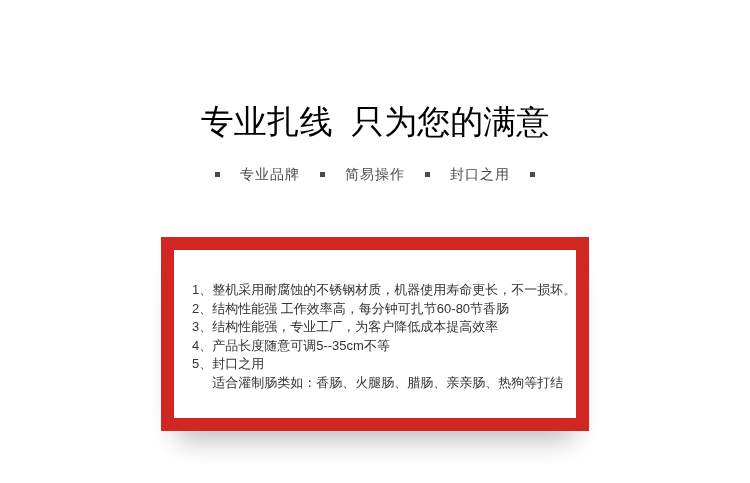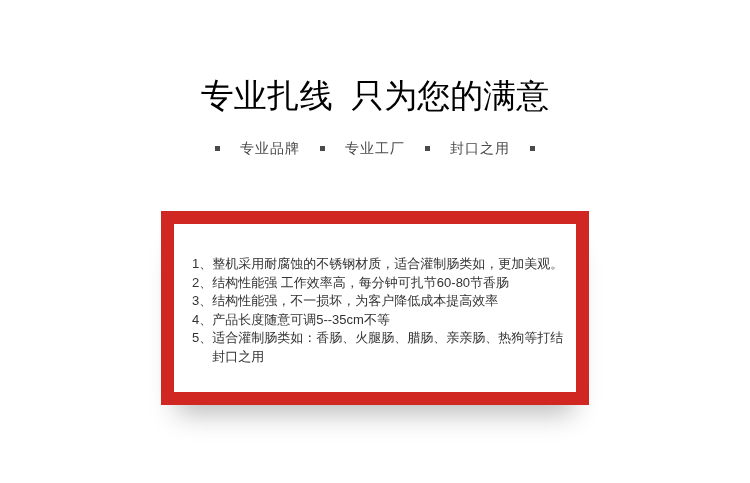--- a/index.html
+++ b/index.html
@@ -5,21 +5,21 @@
   * { margin: 0; padding: 0; box-sizing: border-box; }
   html, body { width: 750px; height: 483px; }
   body {
     background: #ffffff;
     font-family: "Liberation Sans", "DejaVu Sans", sans-serif;
     overflow: hidden;
   }
   .page {
     width: 750px;
     height: 483px;
-    padding-top: 79px;
+    padding-top: 105px;
   }
   .hero-title {
     font-size: 33px;
     line-height: 34px;
     font-weight: 400;
     color: #000000;
     text-align: center;
     letter-spacing: 0px;
     white-space: pre;
   }
@@ -85,63 +85,63 @@
 <body>
 
 <div class="page">
 
   <h1 class="hero-title">专业扎线  只为您的满意</h1>
 
   <div class="tagline">
     <span class="sep-dot"></span>
     <span class="tagline-item">专业品牌</span>
     <span class="sep-dot"></span>
-    <span class="tagline-item">专业工厂</span>
+    <span class="tagline-item">简易操作</span>
     <span class="sep-dot"></span>
     <span class="tagline-item">封口之用</span>
     <span class="sep-dot"></span>
   </div>
 
   <div class="feature-box">
     <div class="feature-inner">
       <ul class="feature-list">
 
         <li class="feature-item">
           <span class="feat-marker">1、</span>
           <div class="feat-body">
-            <div class="feat-line">整机采用耐腐蚀的不锈钢材质，适合灌制肠类如，更加美观。</div>
+            <div class="feat-line">整机采用耐腐蚀的不锈钢材质，机器使用寿命更长，不一损坏。</div>
           </div>
         </li>
 
         <li class="feature-item">
           <span class="feat-marker">2、</span>
           <div class="feat-body">
             <div class="feat-line">结构性能强 工作效率高，每分钟可扎节60-80节香肠</div>
           </div>
         </li>
 
         <li class="feature-item">
           <span class="feat-marker">3、</span>
           <div class="feat-body">
-            <div class="feat-line">结构性能强，不一损坏，为客户降低成本提高效率</div>
+            <div class="feat-line">结构性能强，专业工厂，为客户降低成本提高效率</div>
           </div>
         </li>
 
         <li class="feature-item">
           <span class="feat-marker">4、</span>
           <div class="feat-body">
             <div class="feat-line">产品长度随意可调5--35cm不等</div>
           </div>
         </li>
 
         <li class="feature-item">
           <span class="feat-marker">5、</span>
           <div class="feat-body">
+            <div class="feat-line">封口之用</div>
             <div class="feat-line">适合灌制肠类如：香肠、火腿肠、腊肠、亲亲肠、热狗等打结</div>
-            <div class="feat-line">封口之用</div>
           </div>
         </li>
 
       </ul>
     </div>
   </div>
 
 </div>
 
 </body></html>

